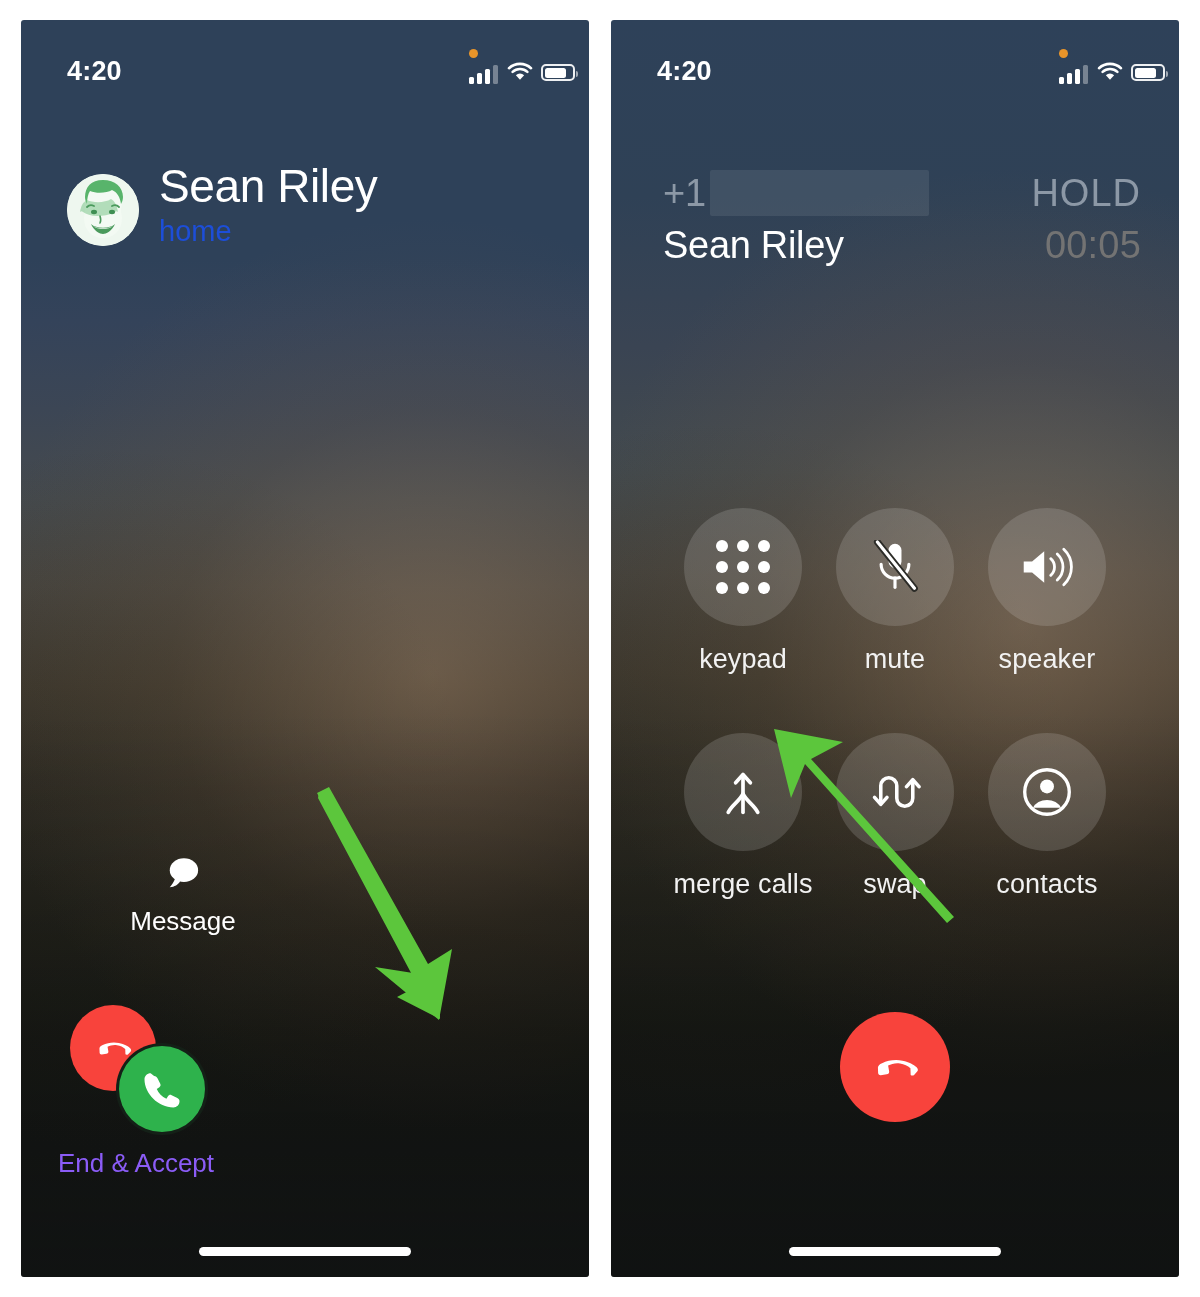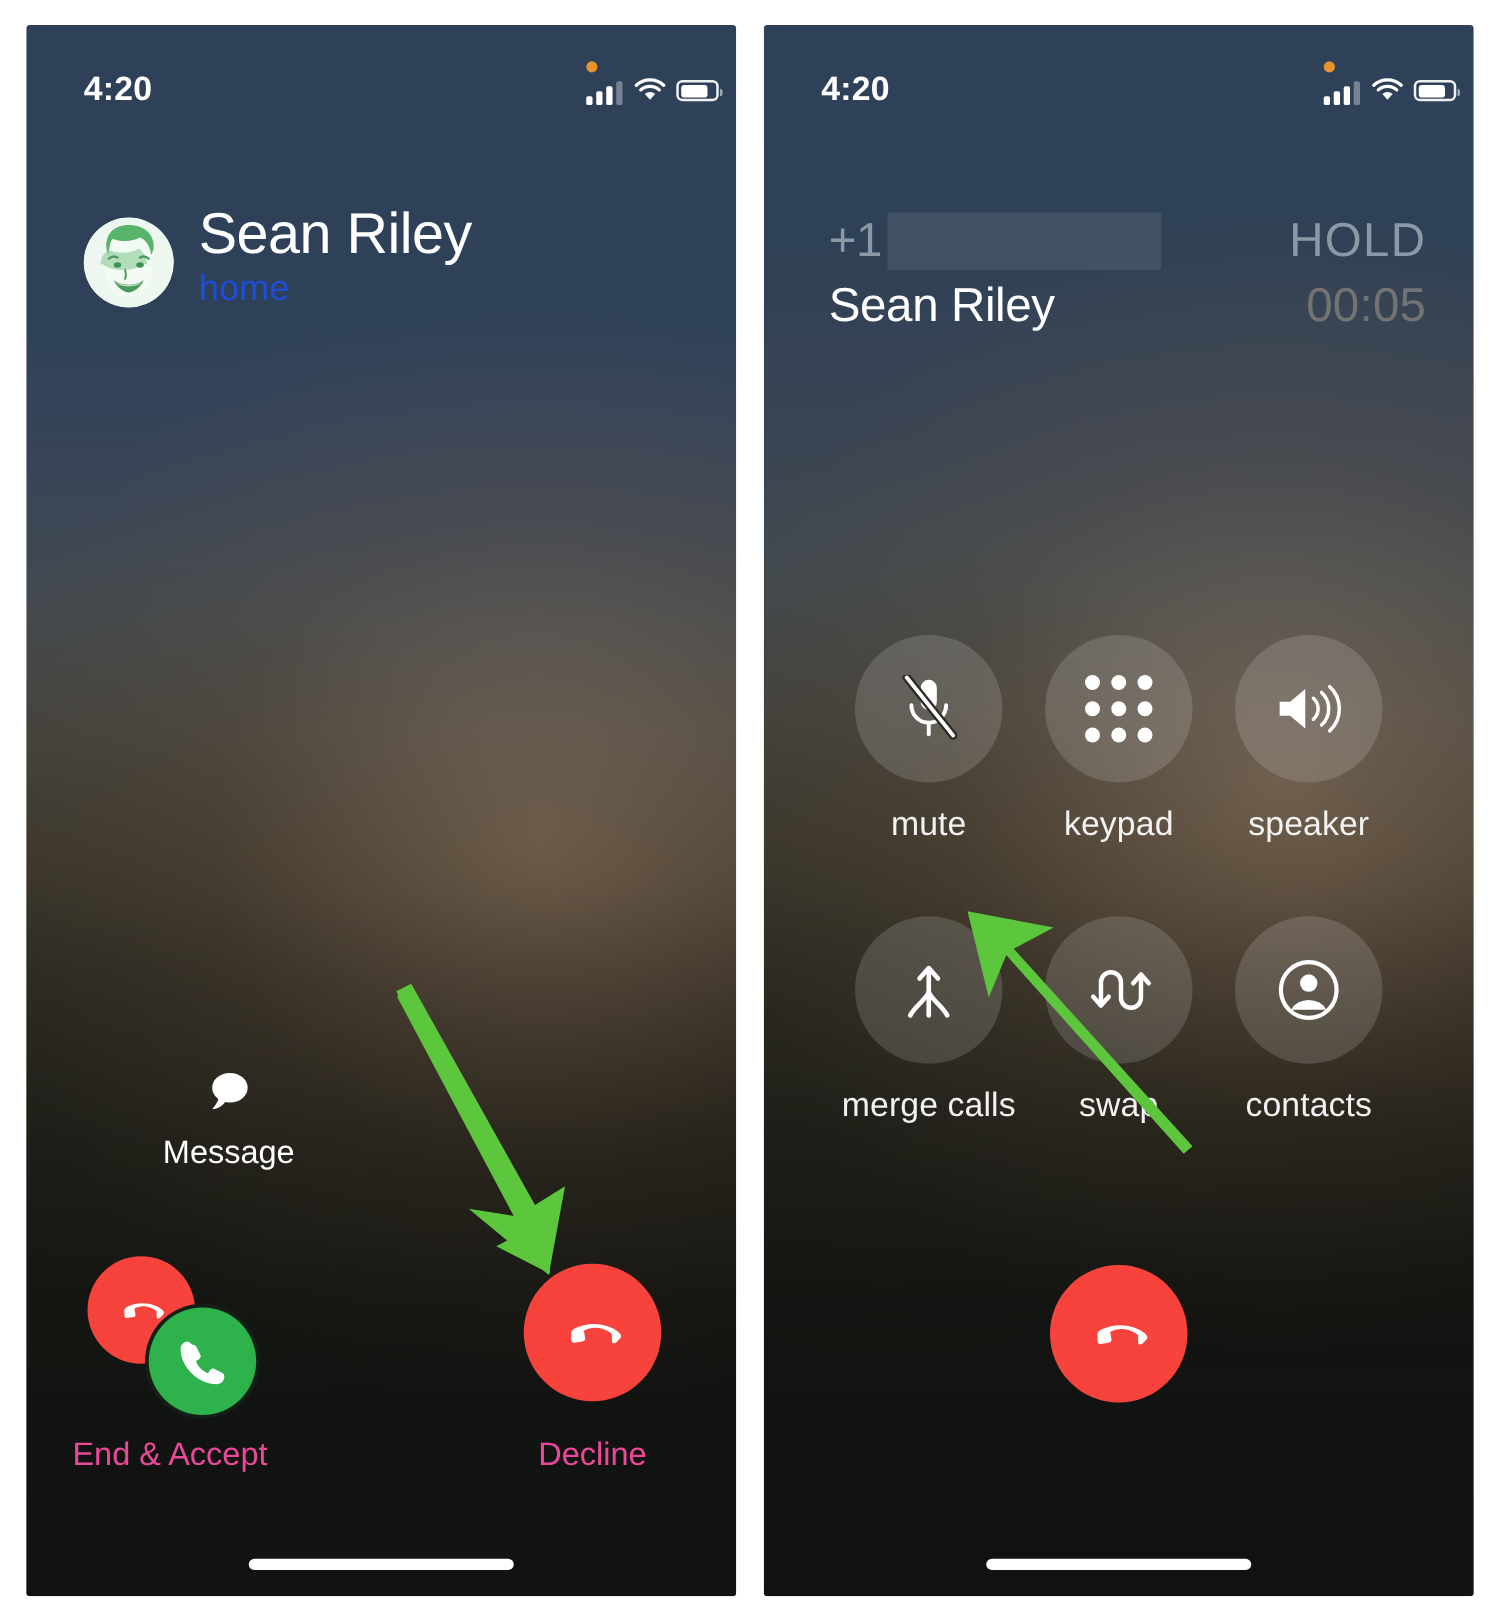--- a/index.html
+++ b/index.html
@@ -334,21 +334,21 @@
   .circ.green { background: #2eb24c; }
   .circ.white { background: #ffffff; }
 
   .pair .back  { width: 86px; height: 86px; left: 6px;  top: 0; }
   .pair .front { width: 86px; height: 86px; left: 52px; top: 38px; border: 3px solid rgba(18,20,18,0.92); box-sizing: content-box; }
   .pair.single .solo { width: 110px; height: 110px; left: 17px; top: 6px; }
 
   .answer-label {
     margin-top: 18px;
     font-size: 26px;
-    color: #ec4899;
+    color: #8b5cf6;
     white-space: nowrap;
   }
   .pause-bars { display: flex; gap: 7px; }
   .pause-bars i {
     display: block;
     width: 7px; height: 30px;
     background: #2eb24c;
     border-radius: 1px;
   }
 
@@ -460,32 +460,20 @@
             </div>
             <div class="circ green front">
               <svg viewBox="0 0 48 48" width="42" height="42" aria-hidden="true">
                 <path d="M15 9 c2 0 3 1 4 3 l3 6 c1 2 0 3-1 4 l-3 2 c2 5 6 9 11 11 l2-3 c1-1 2-2 4-1 l6 3 c2 1 3 2 3 4 c0 4-3 7-7 7 C20 45 4 29 4 13 c0-4 3-7 7-7 z" fill="#fff"></path>
               </svg>
             </div>
           </div>
           <div class="answer-label">End &amp; Accept</div>
         </div>
 
-        <div class="answer-item">
-          <div class="pair single">
-            <div class="circ red solo">
-              <svg viewBox="0 0 48 48" width="58" height="58" aria-hidden="true">
-                <g transform="rotate(133 24 24)">
-                  <path d="M16 14 c0 3 1 6 3 9 c2 3 5 5 8 6 l3-4 c1-1 2-1 3 0 l4 3 c1 1 1 2 0 3 l-3 3 c-1 1-3 1-5 0 c-5-2-10-6-13-11 c-3-5-4-9-4-12 c0-2 1-3 2-3 l4 0 c1 0 2 1 2 2 z" fill="#fff"></path>
-                </g>
-              </svg>
-            </div>
-          </div>
-          <div class="answer-label">Decline</div>
-        </div>
 
 
       </div>
 
       <div class="home-indicator"></div>
     </div>
 
     <div class="arrow-layer">
       <svg width="568" height="1257" viewBox="0 0 568 1257" aria-hidden="true">
         <g>
@@ -531,53 +519,53 @@
           </div>
           <div class="held-state">HOLD</div>
         </div>
         <div class="callrow">
           <div class="active-name">Sean Riley</div>
           <div class="active-timer">00:05</div>
         </div>
       </div>
 
       <div class="ctrl-grid">
-
-        <div class="ctrl">
-          <div class="ctrl-circle">
-            <svg viewBox="0 0 54 58" width="50" height="54" aria-hidden="true">
-              <rect x="20" y="4" width="14" height="26" rx="7" fill="#fff"></rect>
-              <path d="M12 26 a15 15 0 0 0 30 0" fill="none" stroke="#fff" stroke-width="3.4" stroke-linecap="round"></path>
-              <path d="M27 41 v10" stroke="#fff" stroke-width="3.4" stroke-linecap="round"></path>
-              <path d="M8 2 L48 52" stroke="#2c2c28" stroke-width="7.5" stroke-linecap="round"></path>
-              <path d="M8 2 L48 52" stroke="#fff" stroke-width="3.4" stroke-linecap="round"></path>
-            </svg>
-          </div>
-          <div class="ctrl-label">mute</div>
-        </div>
 
         <div class="ctrl">
           <div class="ctrl-circle">
             <div class="keypad-dots">
               <span></span>
                 <span></span>
                 <span></span>
               <span></span>
                 <span></span>
                 <span></span>
               <span></span>
                 <span></span>
                 <span></span>
             </div>
           </div>
           <div class="ctrl-label">keypad</div>
         </div>
 
         <div class="ctrl">
           <div class="ctrl-circle">
+            <svg viewBox="0 0 54 58" width="50" height="54" aria-hidden="true">
+              <rect x="20" y="4" width="14" height="26" rx="7" fill="#fff"></rect>
+              <path d="M12 26 a15 15 0 0 0 30 0" fill="none" stroke="#fff" stroke-width="3.4" stroke-linecap="round"></path>
+              <path d="M27 41 v10" stroke="#fff" stroke-width="3.4" stroke-linecap="round"></path>
+              <path d="M8 2 L48 52" stroke="#2c2c28" stroke-width="7.5" stroke-linecap="round"></path>
+              <path d="M8 2 L48 52" stroke="#fff" stroke-width="3.4" stroke-linecap="round"></path>
+            </svg>
+          </div>
+          <div class="ctrl-label">mute</div>
+        </div>
+
+        <div class="ctrl">
+          <div class="ctrl-circle">
             <svg viewBox="0 0 58 46" width="54" height="44" aria-hidden="true">
               <path d="M4 17 h9 L26 6 v34 L13 29 H4 z" fill="#fff"></path>
               <path d="M33 14 a12 12 0 0 1 0 18" fill="none" stroke="#fff" stroke-width="3" stroke-linecap="round"></path>
               <path d="M40 9 a19 19 0 0 1 0 28" fill="none" stroke="#fff" stroke-width="3" stroke-linecap="round"></path>
               <path d="M47 4 a26 26 0 0 1 0 38" fill="none" stroke="#fff" stroke-width="3" stroke-linecap="round"></path>
             </svg>
           </div>
           <div class="ctrl-label">speaker</div>
         </div>
 

